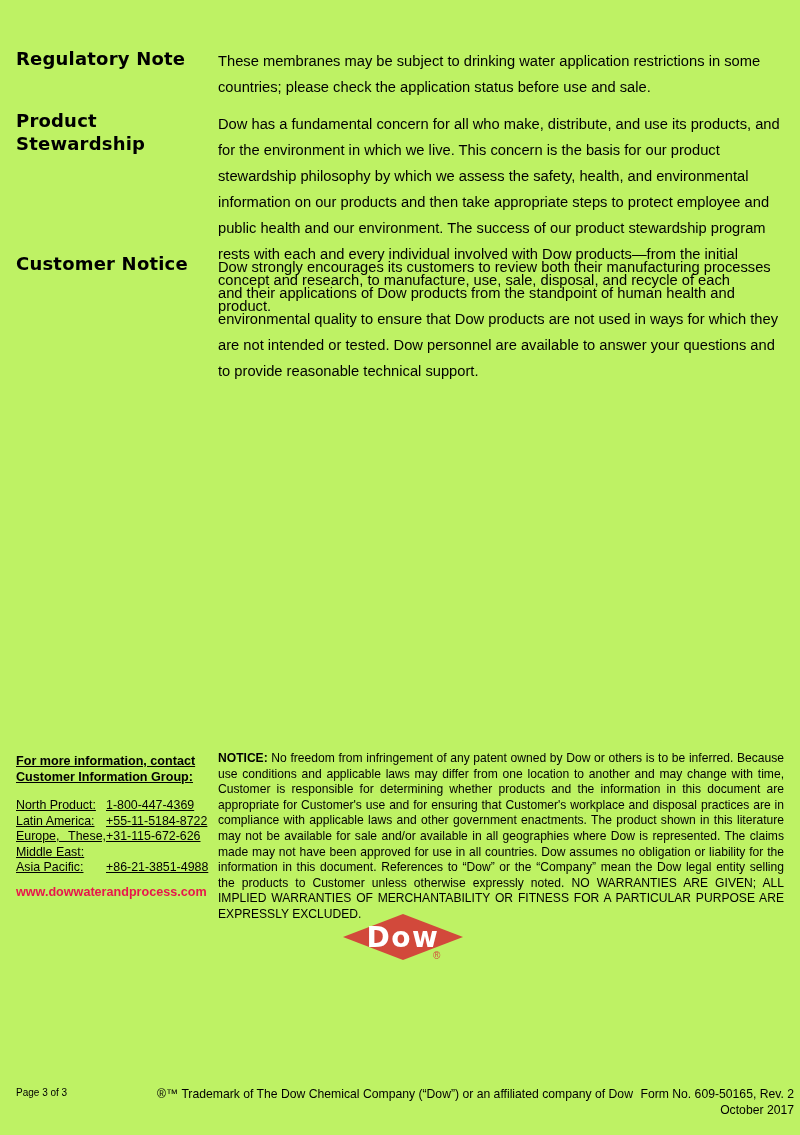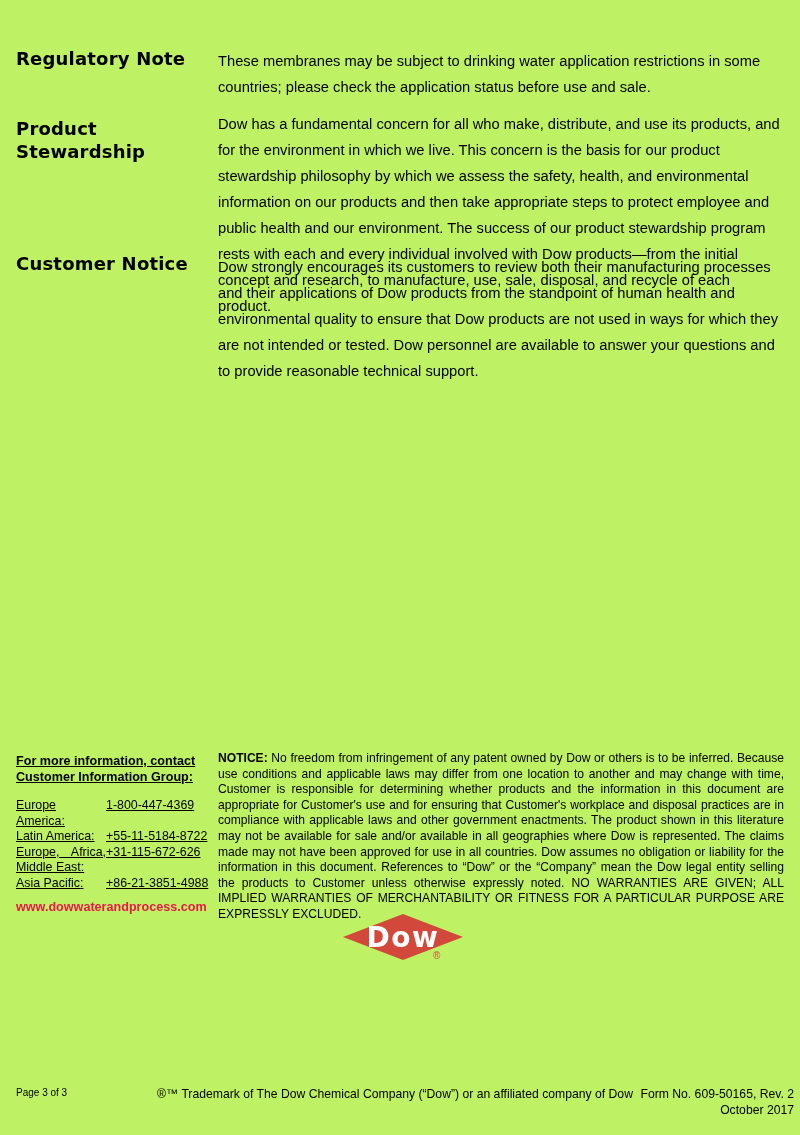--- a/index.html
+++ b/index.html
@@ -19,21 +19,21 @@
     font-family:"DejaVu Sans", sans-serif;
     font-weight:bold; font-size:18px; line-height:23px;
     letter-spacing:0.2px;
   }
   
   .sec-body {
     position:absolute; left:218px; width:566px;
     font-size:14.7px; line-height:26px;
   }
   .h1 { top:47px; }  .b1 { top:48px; }
-  .h2 { top:109px;margin-top:8px; } .b2 { top:111px; }
+  .h2 { top:109px; } .b2 { top:111px; }
   .h3 { top:252px; } .b3 { top:254px; }
 
   
   .contact { position:absolute; left:16px; top:754px; width:188px;text-decoration:underline; }
   .contact-heading { font-weight:bold; font-size:12.6px; line-height:15.5px; }
   .contact-rows { margin-top:13px; font-size:12.4px; line-height:15.5px; }
   .contact-row { display:flex; }
   .c-label { flex:0 0 90px; text-align:justify; }
   .c-phone { flex:1; white-space:nowrap; }
   .website { margin-top:9px; font-weight:bold; font-size:12.6px; color:#e8174b; cursor:pointer; text-decoration:none; display:inline-block; }
@@ -66,29 +66,29 @@
   <div class="sec-heading h2">Product Stewardship</div>
   <div class="sec-body b2">Dow has a fundamental concern for all who make, distribute, and use its products, and for the environment in which we live. This concern is the basis for our product stewardship philosophy by which we assess the safety, health, and environmental information on our products and then take appropriate steps to protect employee and public health and our environment. The success of our product stewardship program rests with each and every individual involved with Dow products—from the initial concept and research, to manufacture, use, sale, disposal, and recycle of each product.</div>
 
   <div class="sec-heading h3">Customer Notice</div>
   <div class="sec-body b3">Dow strongly encourages its customers to review both their manufacturing processes and their applications of Dow products from the standpoint of human health and environmental quality to ensure that Dow products are not used in ways for which they are not intended or tested. Dow personnel are available to answer your questions and to provide reasonable technical support.</div>
 
   <div class="contact">
     <div class="contact-heading">For more information, contact Customer Information Group:</div>
     <div class="contact-rows">
       <div class="contact-row">
-        <span class="c-label">Europe America:</span>
+        <span class="c-label">North Product:</span>
         <span class="c-phone">1-800-447-4369</span>
       </div>
       <div class="contact-row">
         <span class="c-label">Latin America:</span>
         <span class="c-phone">+55-11-5184-8722</span>
       </div>
       <div class="contact-row">
-        <span class="c-label">Europe, Africa, Middle East:</span>
+        <span class="c-label">Europe, These, Middle East:</span>
         <span class="c-phone">+31-115-672-626</span>
       </div>
       <div class="contact-row">
         <span class="c-label">Asia Pacific:</span>
         <span class="c-phone">+86-21-3851-4988</span>
       </div>
     </div>
     <a class="website">www.dowwaterandprocess.com</a>
   </div>
 

